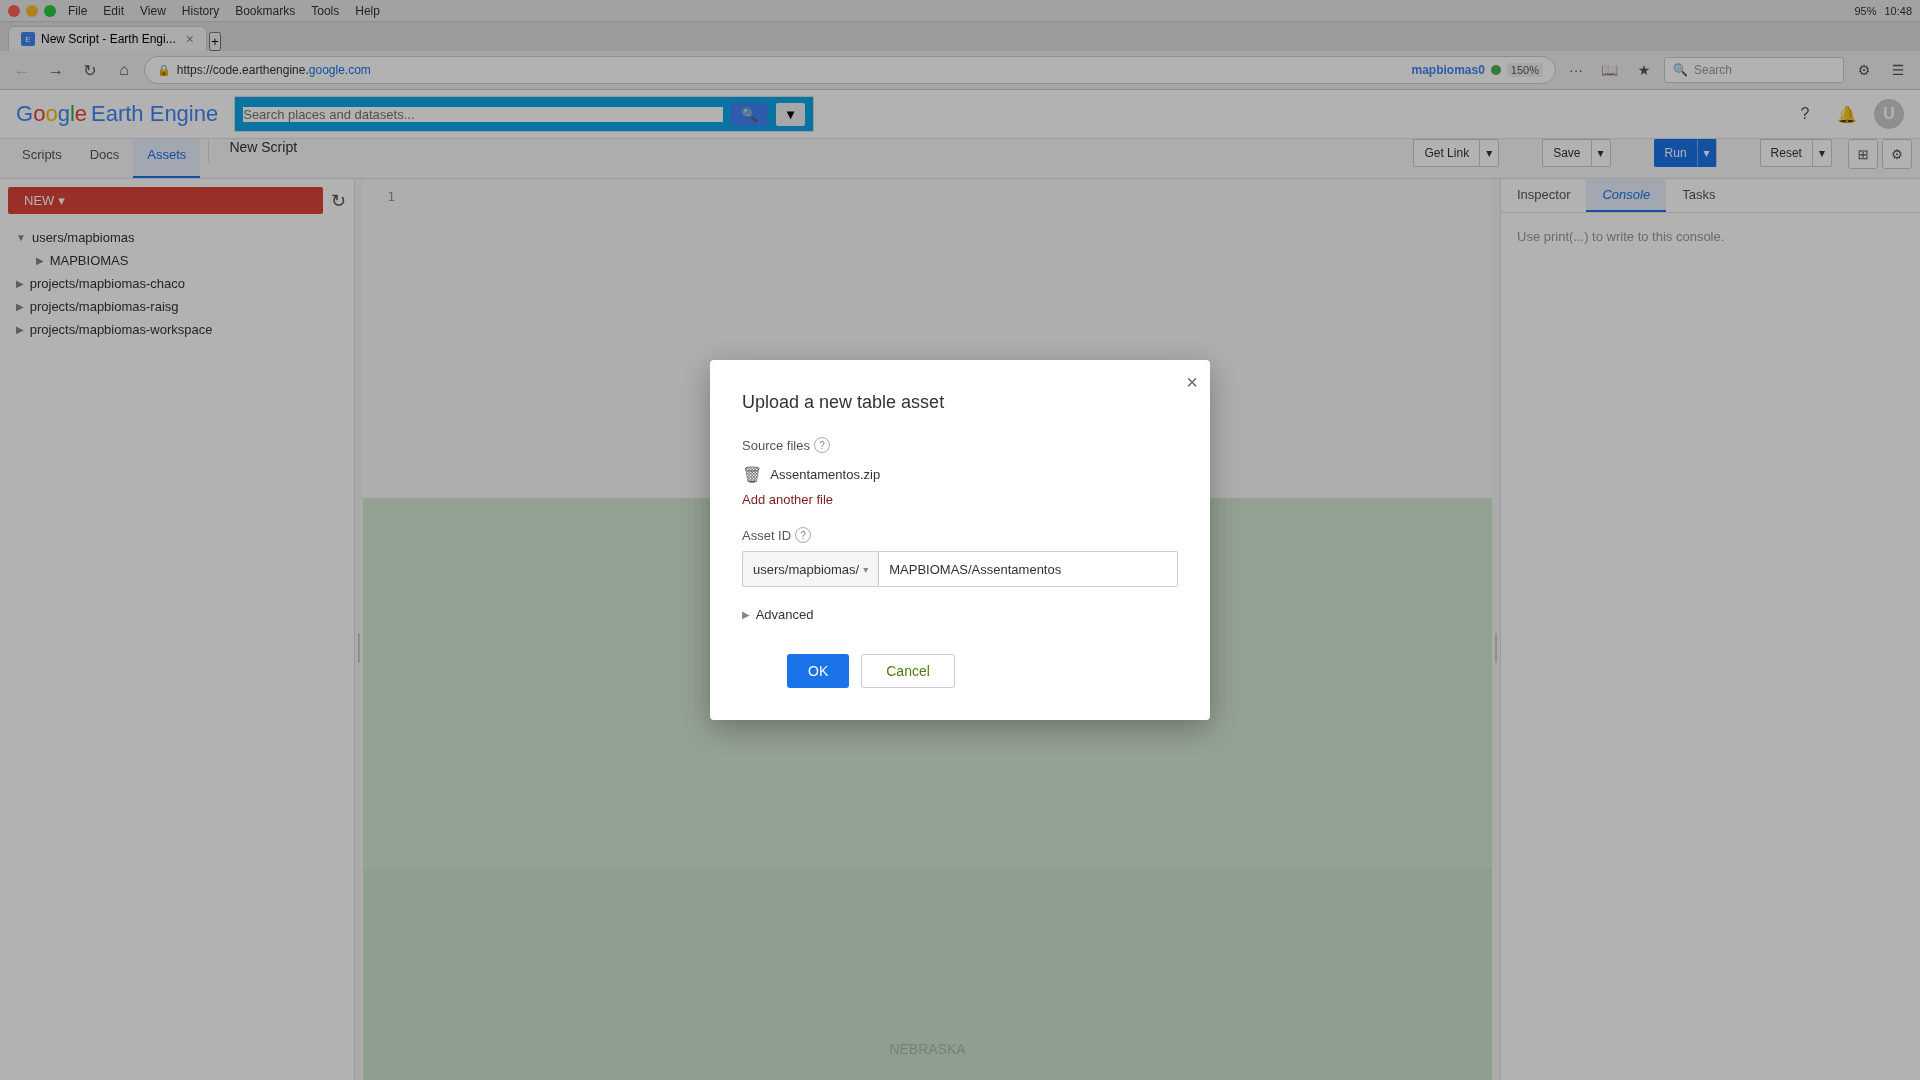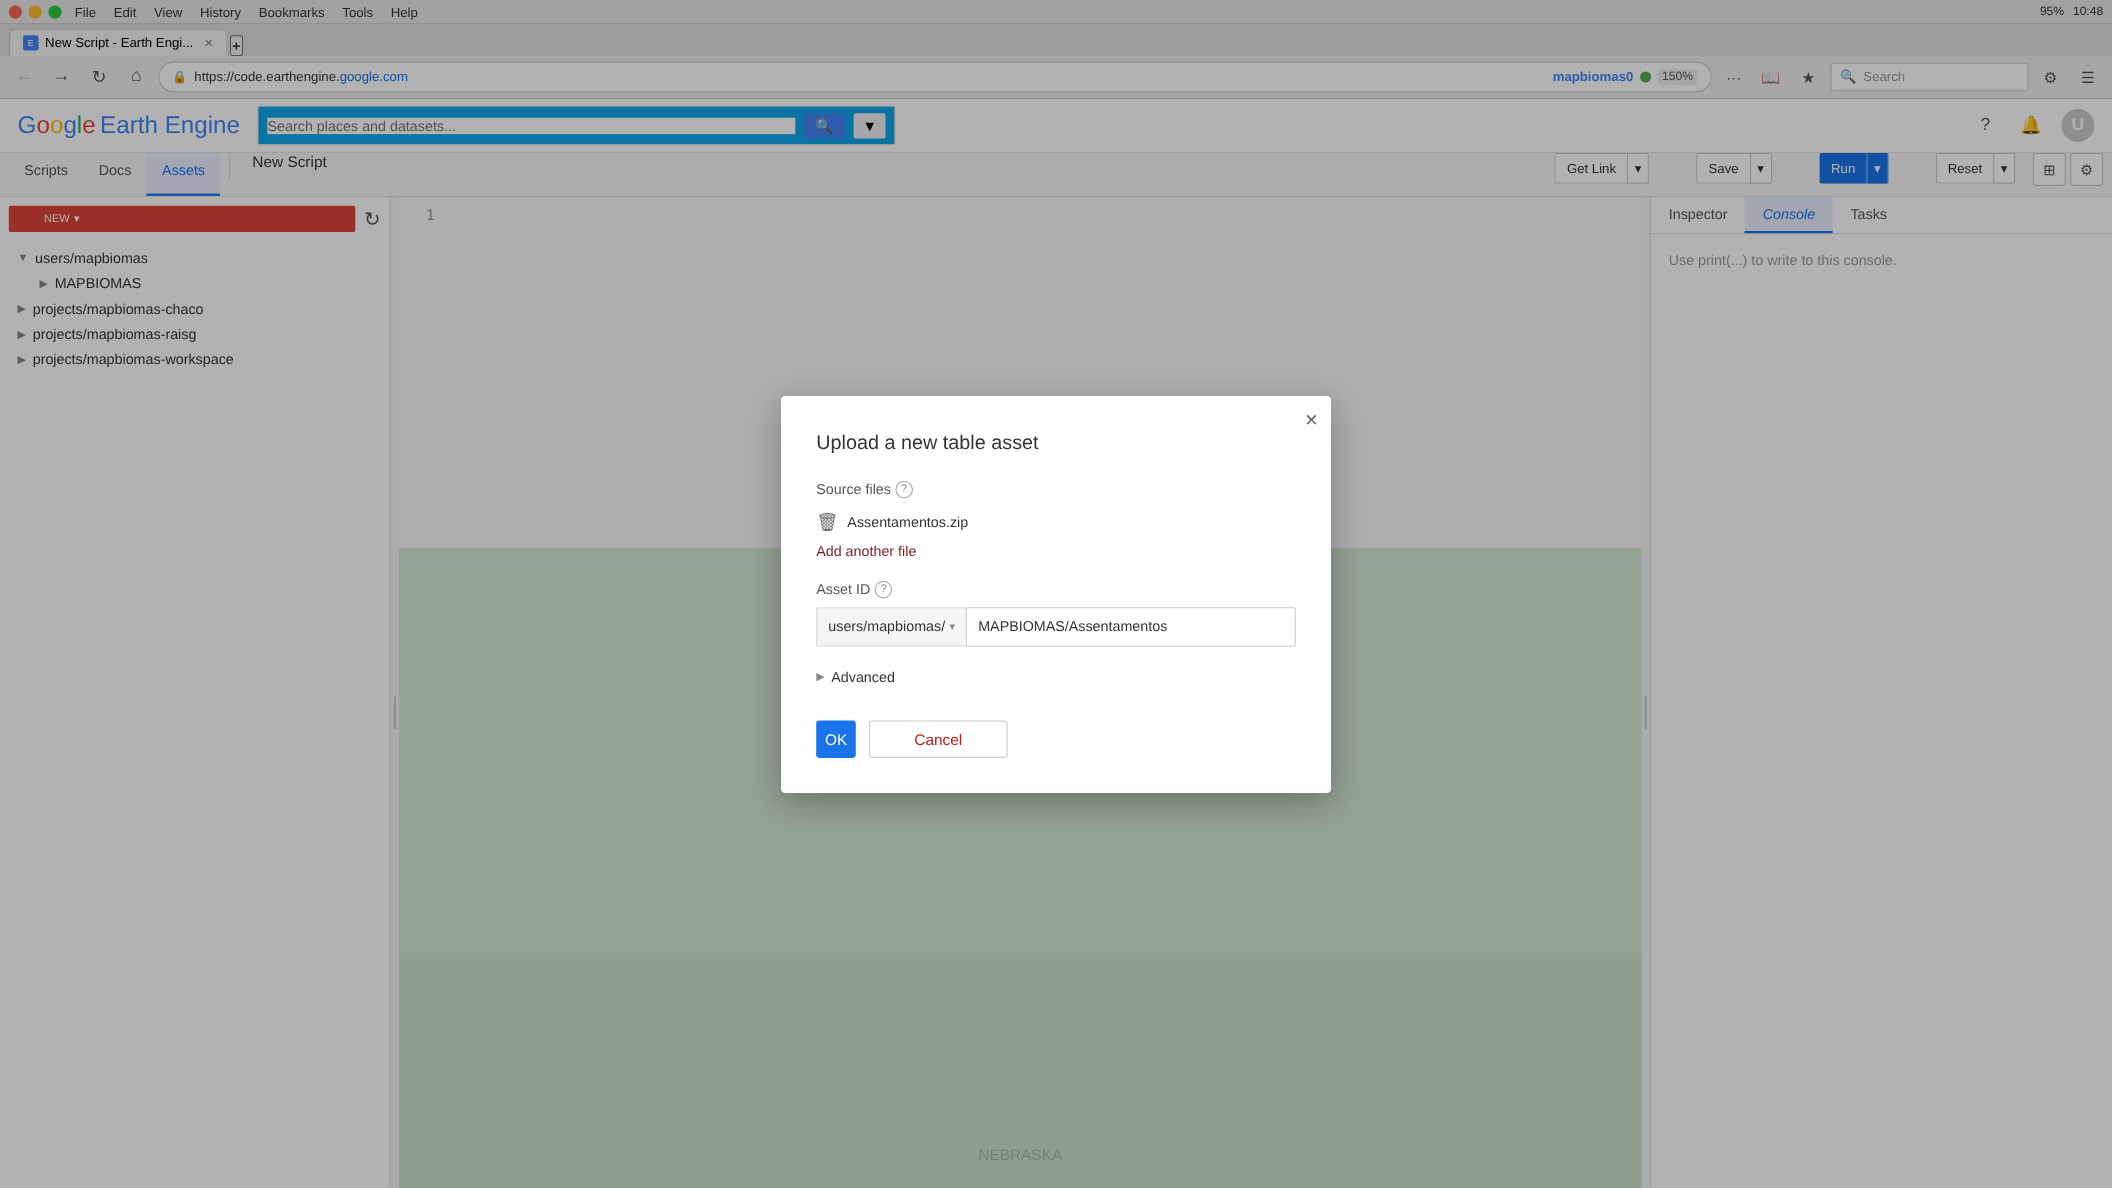--- a/index.html
+++ b/index.html
@@ -139,21 +139,21 @@
     .gee-btn.primary { background: #1a73e8; color: white; border-color: #1a73e8; }
     .gee-btn-group { display: flex; }
     .gee-btn-group .gee-btn { border-radius: 0; border-right: none; }
     .gee-btn-group .gee-btn:first-child { border-radius: 2px 0 0 2px; margin-left: 35px; }
     .gee-btn-group .gee-btn.dropdown { border-radius: 0 2px 2px 0; border-right: 1px solid #ccc; padding: 4px 6px; }
     .toolbar-icons { display: flex; gap: 4px; margin-left: 8px; }
     .toolbar-icon { width: 30px; height: 30px; display: flex; align-items: center; justify-content: center; border-radius: 3px; cursor: pointer; color: #555; border: 1px solid #ccc; background: white; }
     .sidebar-actions { padding: 8px; display: flex; align-items: center; gap: 8px; }
     .new-btn {
       background: #db4437; color: white; border: none; border-radius: 2px;
-      padding: 6px 32px; font-size: 10px; cursor: pointer; display: flex; align-items: center; gap: 4px; flex: 1;
+      padding: 6px 16px; font-size: 13px; cursor: pointer; display: flex; align-items: center; gap: 4px; flex: 1;
     }
     .refresh-btn { background: none; border: none; color: #555; cursor: pointer; font-size: 18px; }
     .sidebar-tree { padding: 4px 8px; overflow-y: auto; flex: 1; }
     .tree-item { padding: 4px 8px; cursor: pointer; border-radius: 2px; color: #333; font-size: 13px; display: flex; align-items: center; gap: 6px; }
     .tree-item .arrow { font-size: 10px; color: #888; }
     .tree-item.child { padding-left: 28px; }
     .editor-content { padding: 8px 8px 8px 50px; font-family: monospace; font-size: 13px; color: #333; line-height: 1.5; }
     .line-numbers { position: absolute; left: 0; top: 8px; width: 40px; text-align: right; padding-right: 8px; font-family: monospace; font-size: 13px; color: #999; line-height: 1.5; }
 
     
@@ -207,25 +207,25 @@
     .asset-id-value {
       flex: 1; border: 1px solid #ccc; border-radius: 0 2px 2px 0; padding: 6px 10px;
       font-size: 13px; color: #333; height: 36px; outline: none;
     }
     .advanced-section { margin-top: 20px; }
     .advanced-toggle { display: flex; align-items: center; gap: 6px; cursor: pointer; color: #333; font-size: 13px; }
     .advanced-toggle .arrow { font-size: 10px; color: #888; }
     .modal-actions { margin-top: 32px; display: flex; gap: 12px; }
     .btn-ok {
       background: #1a73e8; color: white; border: none; border-radius: 3px;
-      padding: 8px 8px; font-size: 14px; cursor: pointer;
+      padding: 8px 21px; font-size: 14px; cursor: pointer; margin-left: 45px;
     }
     .btn-cancel {
-      background: white; color: #b91c1c; border: 1px solid #ccc; border-radius: 3px;
-      padding: 8px 40px; font-size: 14px; cursor: pointer;
+      background: white; color: #4d7c0f; border: 1px solid #ccc; border-radius: 3px;
+      padding: 8px 24px; font-size: 14px; cursor: pointer;
     }
 
     .gee-layout { display: flex; flex-direction: column; height: calc(1080px - 22px - 32px); }
     .gee-body { display: flex; flex: 1; overflow: hidden; }
     .gee-left-panel { width: 355px; background: white; border-right: 1px solid #e0e0e0; display: flex; flex-direction: column; }
     .gee-center { flex: 1; display: flex; flex-direction: column; }
     .gee-editor-area { height: 320px; background: #fafafa; border-bottom: 1px solid #e0e0e0; overflow: hidden; position: relative; }
     .gee-map-area { flex: 1; position: relative; }
   </style>
 </head>

